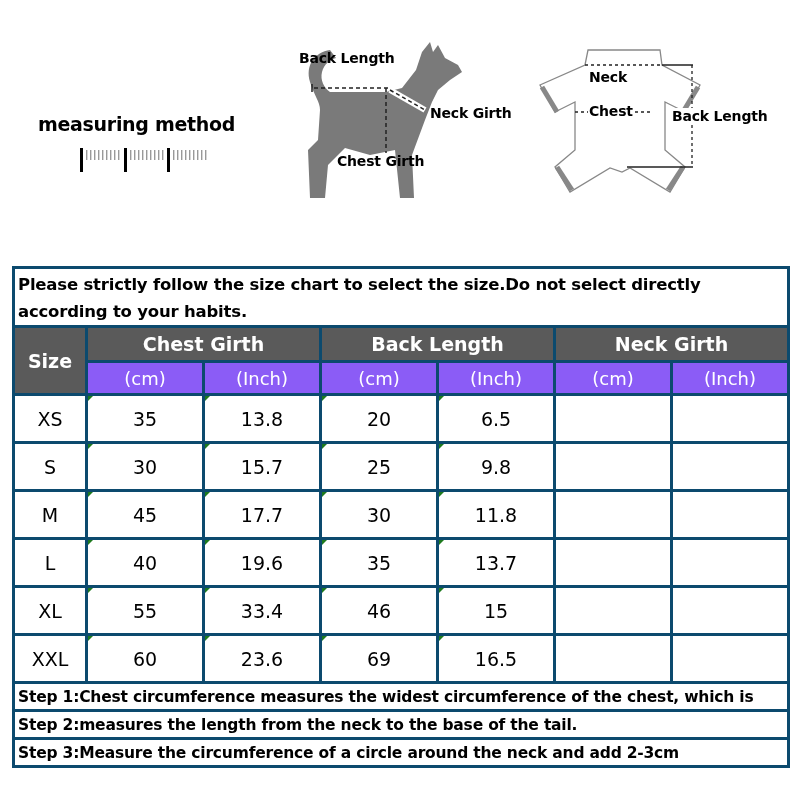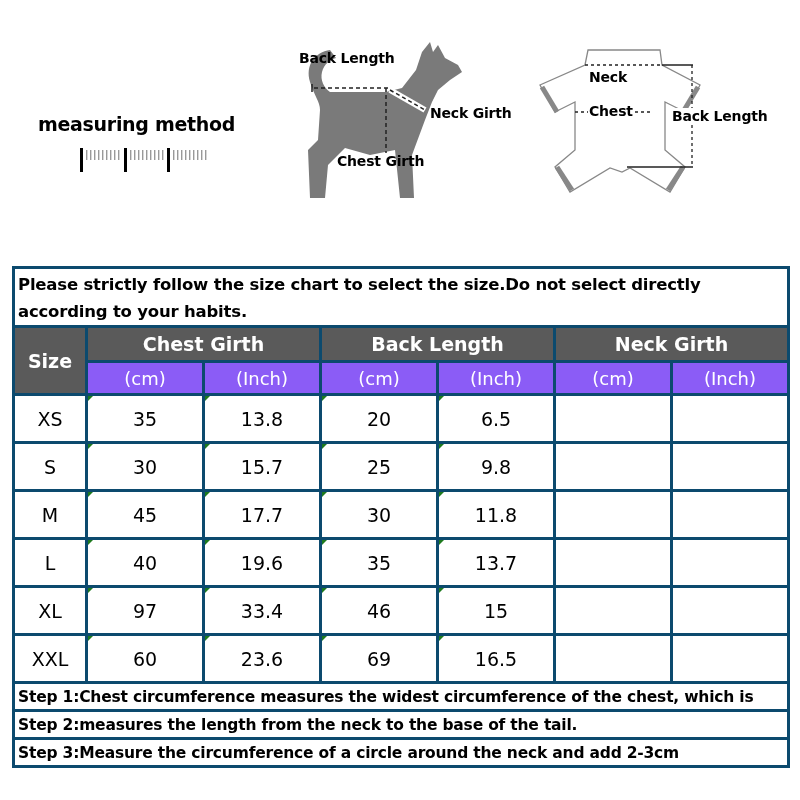--- a/index.html
+++ b/index.html
@@ -171,21 +171,21 @@
     <td class="cell">L</td>
     <td class="cell flag">40</td>
     <td class="cell flag">19.6</td>
     <td class="cell flag">35</td>
     <td class="cell flag">13.7</td>
     <td class="cell"></td>
     <td class="cell"></td>
   </tr>
   <tr>
     <td class="cell">XL</td>
-    <td class="cell flag">97</td>
+    <td class="cell flag">55</td>
     <td class="cell flag">33.4</td>
     <td class="cell flag">46</td>
     <td class="cell flag">15</td>
     <td class="cell"></td>
     <td class="cell"></td>
   </tr>
   <tr>
     <td class="cell">XXL</td>
     <td class="cell flag">60</td>
     <td class="cell flag">23.6</td>

